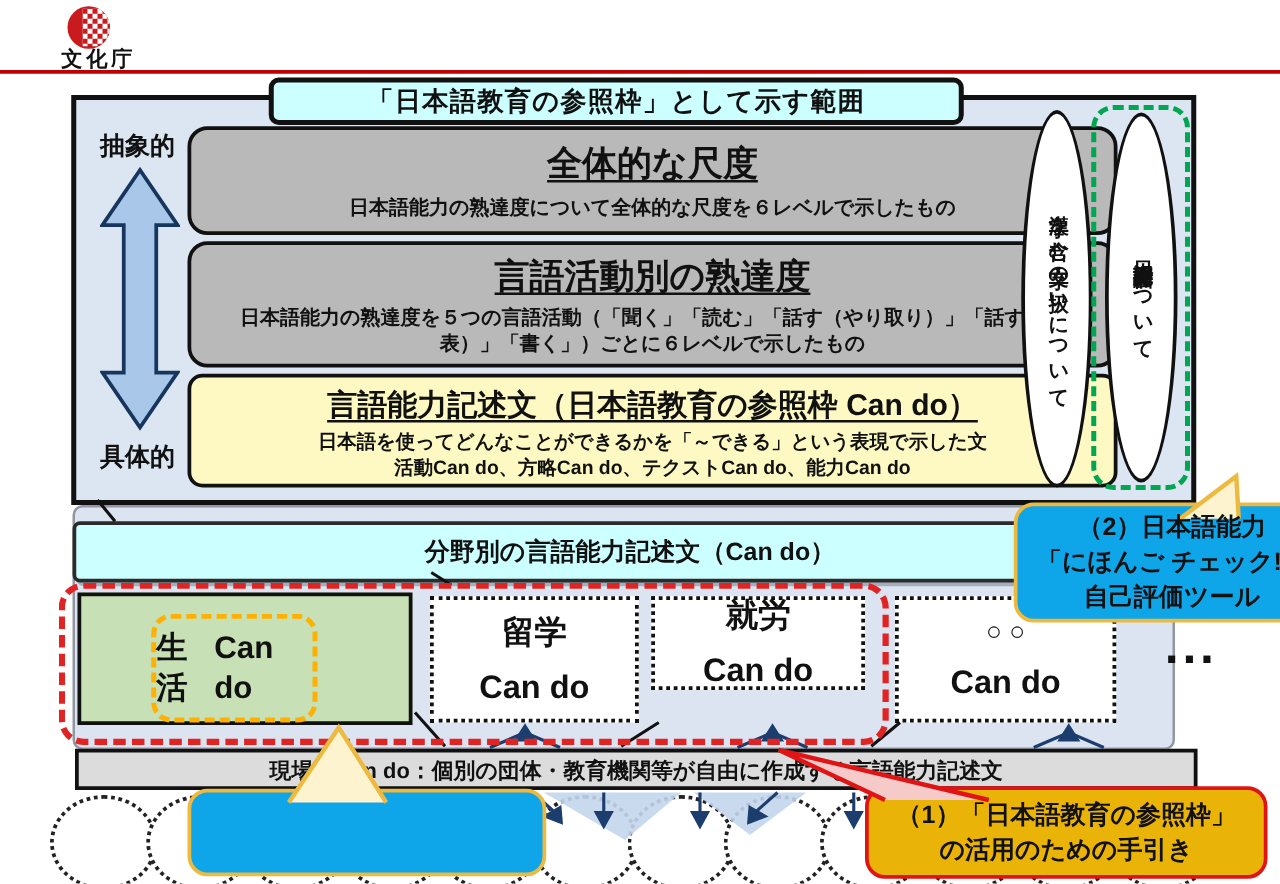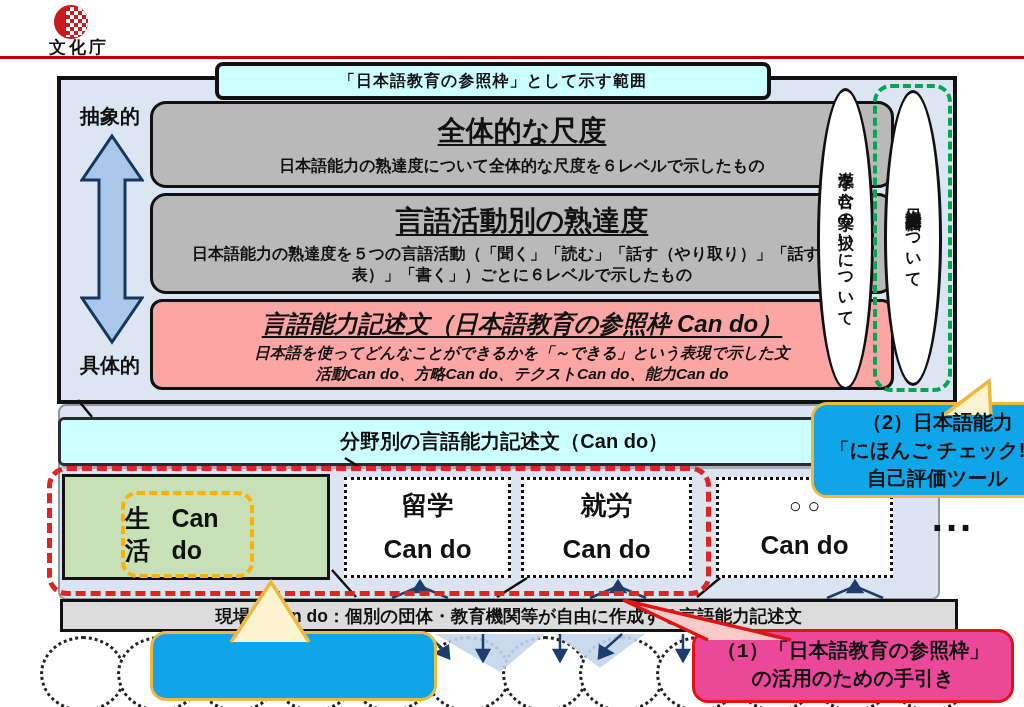--- a/index.html
+++ b/index.html
@@ -20,30 +20,30 @@
   #page-title{position:absolute;left:120px;top:12px;width:800px;text-align:center;
     font-size:29px;font-weight:bold;letter-spacing:0px;}
   #red-rule{position:absolute;left:0;top:56px;width:1024px;height:3px;background:#c00000;}
 
   
   #main-box{position:absolute;left:57px;top:76px;width:892px;height:320px;
     background:#dce6f2;border:4px solid #111;}
   #scope-header{position:absolute;left:215px;top:62px;width:548px;height:30px;
     background:#ccffff;border:4px solid #111;border-radius:8px;z-index:3;
     display:flex;align-items:center;justify-content:center;
-    font-size:16px;font-weight:bold;letter-spacing:1px;}
+    font-size:21px;font-weight:bold;letter-spacing:1px;}
   .axis-label{position:absolute;width:92px;text-align:center;font-size:20px;font-weight:bold;z-index:2;}
   #abstract-label{left:64px;top:103px;}
   #concrete-label{left:64px;top:352px;}
   #v-arrow{position:absolute;left:80px;top:133px;z-index:2;}
 
   .level-box{position:absolute;left:150px;width:744px;border:3px solid #111;border-radius:16px;
     text-align:center;z-index:2;box-sizing:border-box;}
   .level-gray{background:#b9b9b9;}
-  .level-white{background:#fca5a5;border-radius:12px;font-style:italic;}
+  .level-white{background:#fef9c3;border-radius:12px;}
   .level-title{font-weight:bold;text-decoration:underline;text-underline-offset:4px;}
   .level-desc{font-weight:bold;}
   #level-1{top:101px;height:87px;padding-top:8px;}
   #level-1 .level-title{font-size:28px;}
   #level-1 .level-desc{font-size:16px;margin-top:6px;}
   #level-2{top:193px;height:101px;padding-top:6px;}
   #level-2 .level-title{font-size:28px;}
   #level-2 .level-desc{font-size:16px;margin-top:4px;padding:0 26px;}
   #level-3{top:299px;height:91px;padding-top:6px;}
   #level-3 .level-title{font-size:24px;}
@@ -69,21 +69,21 @@
   
   .cando-box{position:absolute;z-index:3;display:flex;flex-direction:column;align-items:center;
     justify-content:center;text-align:center;font-weight:bold;box-sizing:border-box;line-height:1.3;gap:10px;}
   #cando-life{left:62px;top:474px;width:268px;height:106px;background:#c7e0b5;border:3px solid #111;}
   #life-dash{position:absolute;left:121px;top:491px;width:133px;height:87px;
     border:4px dashed #ffb000;border-radius:16px;z-index:4;box-sizing:border-box;
     display:flex;flex-direction:row;align-items:center;justify-content:center;
     font-weight:bold;font-size:25px;line-height:1.25;}
   .cando-dotted{background:#fff;border:3px dotted #111;font-size:26px;}
   #cando-study{left:344px;top:477px;width:167px;height:101px;}
-  #cando-work{left:521px;top:477px;width:171px;height:101px;}
+  #cando-work{left:521px;top:477px;width:171px;height:75px;}
   #cando-other{left:716px;top:477px;width:177px;height:101px;}
   #cando-other .field-line{font-size:21px;}
   #cando-more{position:absolute;left:908px;top:495px;width:90px;z-index:3;
     font-size:40px;font-weight:bold;letter-spacing:3px;text-align:center;}
   #red-dash-rect{position:absolute;left:47px;top:466px;width:664px;height:130px;
     border:5px dashed #e02424;border-radius:20px;z-index:5;box-sizing:border-box;}
 
   
   #genba-band{position:absolute;left:60px;top:599px;width:898px;height:33px;
     background:#dcdcdc;border:3px solid #111;z-index:2;box-sizing:border-box;
@@ -93,21 +93,21 @@
 
   #overlay{position:absolute;left:0;top:0;width:1024px;height:707px;z-index:4;pointer-events:none;}
 
   
   .callout{position:absolute;z-index:7;border-radius:16px;box-sizing:border-box;
     display:flex;flex-direction:column;align-items:center;justify-content:center;
     font-weight:bold;text-align:center;}
   .callout .txt{position:relative;z-index:2;}
   .callout svg{position:absolute;z-index:1;overflow:visible;pointer-events:none;}
   .callout-yellow{background:#0ea5e9;border:3.5px solid #edb93f;margin-left:48px;}
-  .callout-pink{background:#ec4899;border:3.5px solid #e01414;font-family:Liberation Mono, monospace;}
+  .callout-pink{background:#eab308;border:3.5px solid #e01414;}
   #callout-2{left:763px;top:402px;width:253px;height:96px;font-size:20px;line-height:1.4;}
   #callout-2 svg{left:120px;top:-30px;}
   #callout-3{left:102px;top:631px;width:287px;height:70px;font-size:21px;}
   #callout-3 svg{left:68px;top:-58px;}
   #callout-1{left:692px;top:629px;width:322px;height:74px;font-size:20px;line-height:1.4;}
   #callout-1 svg{left:-85px;top:-40px;}
 </style>
 </head>
 <body>
 

